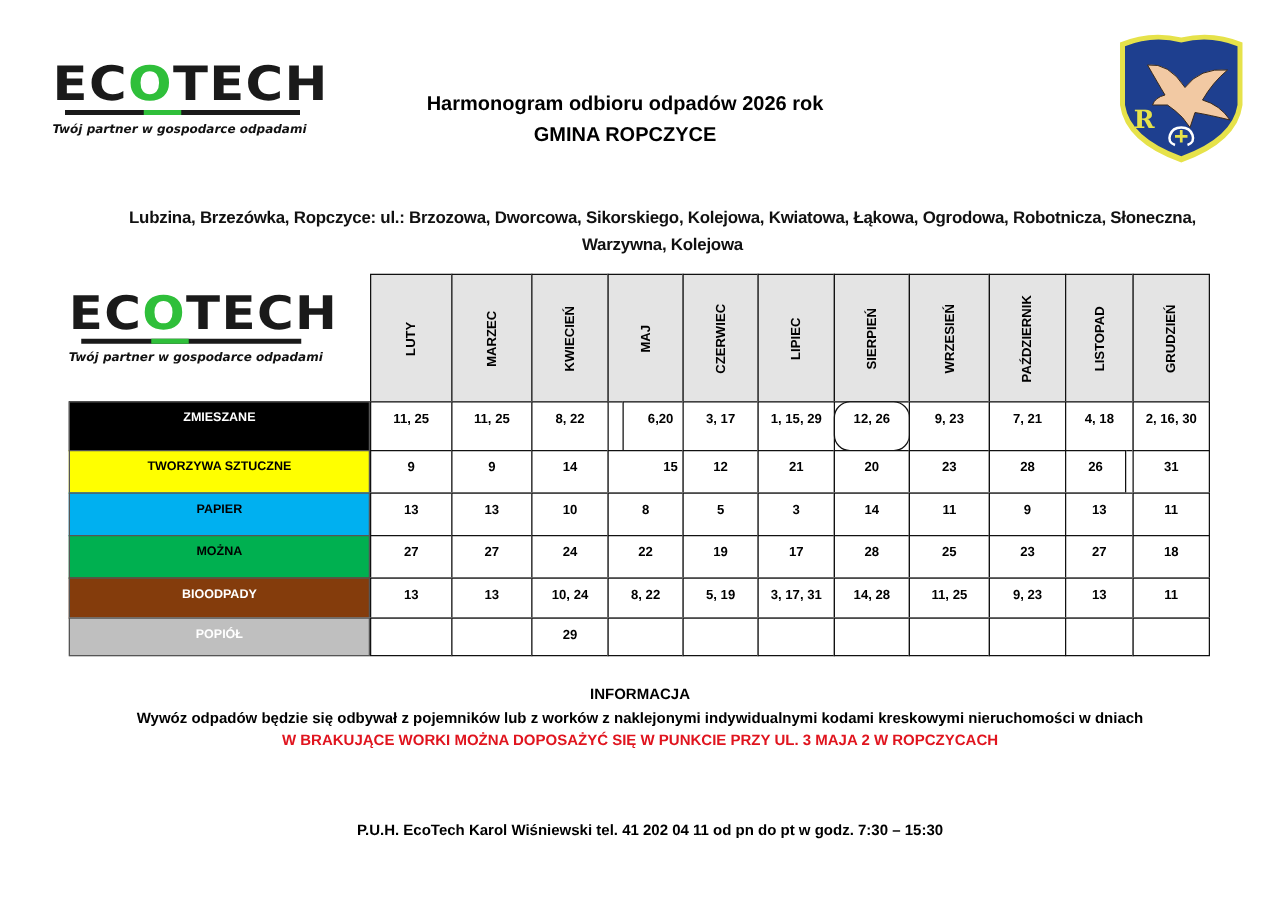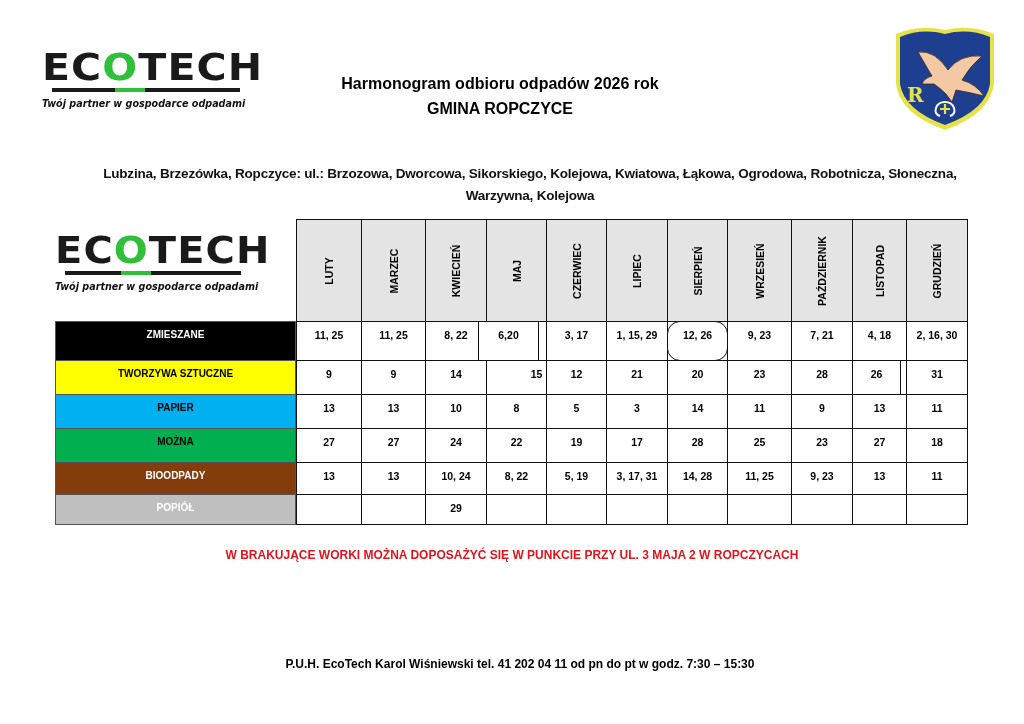--- a/index.html
+++ b/index.html
@@ -105,21 +105,21 @@
     <div class="hdr" style="left: 852px; top: 219px; width: 55px; height: 103px;">
       <span>LISTOPAD</span>
     </div>
     <div class="hdr" style="left: 906px; top: 219px; width: 62px; height: 103px;">
       <span>GRUDZIEŃ</span>
     </div>
     <div class="cell cat" style="left: 55px; top: 321px; width: 241px; height: 40px; background: rgb(0, 0, 0); color: rgb(255, 255, 255);">ZMIESZANE</div>
     <div class="cell val" style="left: 296px; top: 321px; width: 66px; height: 40px;">11, 25</div>
     <div class="cell val" style="left: 361px; top: 321px; width: 65px; height: 40px;">11, 25</div>
     <div class="cell val" style="left: 425px; top: 321px; width: 62px; height: 40px;">8, 22</div>
-    <div class="cell val" style="left: 478px; top: 321px; width: 61px; height: 40px;">6,20</div>
+    <div class="cell val" style="left: 498px; top: 321px; width: 61px; height: 40px;">6,20</div>
     <div class="cell val" style="left: 546px; top: 321px; width: 61px; height: 40px;">3, 17</div>
     <div class="cell val" style="left: 606px; top: 321px; width: 62px; height: 40px;">1, 15, 29</div>
     <div class="cell val" style="left: 667px; top: 321px; width: 61px; height: 40px; border-radius: 13px;">12, 26</div>
     <div class="cell val" style="left: 727px; top: 321px; width: 65px; height: 40px;">9, 23</div>
     <div class="cell val" style="left: 791px; top: 321px; width: 62px; height: 44px;">7, 21</div>
     <div class="cell val" style="left: 852px; top: 321px; width: 55px; height: 40px;">4, 18</div>
     <div class="cell val" style="left: 906px; top: 321px; width: 62px; height: 40px;">2, 16, 30</div>
     <div class="cell cat" style="left: 55px; top: 360px; width: 241px; height: 35px; background: rgb(255, 255, 0); color: rgb(0, 0, 0); text-align: center;">TWORZYWA SZTUCZNE</div>
     <div class="cell val" style="left: 296px; top: 360px; width: 66px; height: 35px;">9</div>
     <div class="cell val" style="left: 361px; top: 360px; width: 65px; height: 35px;">9</div>
@@ -176,16 +176,18 @@
     <div class="cell val" style="left: 546px; top: 494px; width: 61px; height: 31px;"></div>
     <div class="cell val" style="left: 606px; top: 494px; width: 62px; height: 31px;"></div>
     <div class="cell val" style="left: 667px; top: 494px; width: 61px; height: 31px;"></div>
     <div class="cell val" style="left: 727px; top: 494px; width: 65px; height: 31px;"></div>
     <div class="cell val" style="left: 791px; top: 494px; width: 62px; height: 31px;"></div>
     <div class="cell val" style="left: 852px; top: 494px; width: 55px; height: 31px;"></div>
     <div class="cell val" style="left: 906px; top: 494px; width: 62px; height: 31px;"></div>
   </div>
 
 <div id="info">
+  <div>INFORMACJA</div>
+  <div>Wywóz odpadów będzie się odbywał z pojemników lub z worków z naklejonymi indywidualnymi kodami kreskowymi nieruchomości w dniach</div>
   <div class="red">W BRAKUJĄCE WORKI MOŻNA DOPOSAŻYĆ SIĘ W PUNKCIE PRZY UL. 3 MAJA 2 W ROPCZYCACH</div>
 </div>
 
 <div id="footer">P.U.H. EcoTech Karol Wiśniewski tel. 41 202 04 11 od pn do pt w godz. 7:30 – 15:30</div>
 
 </body></html>

